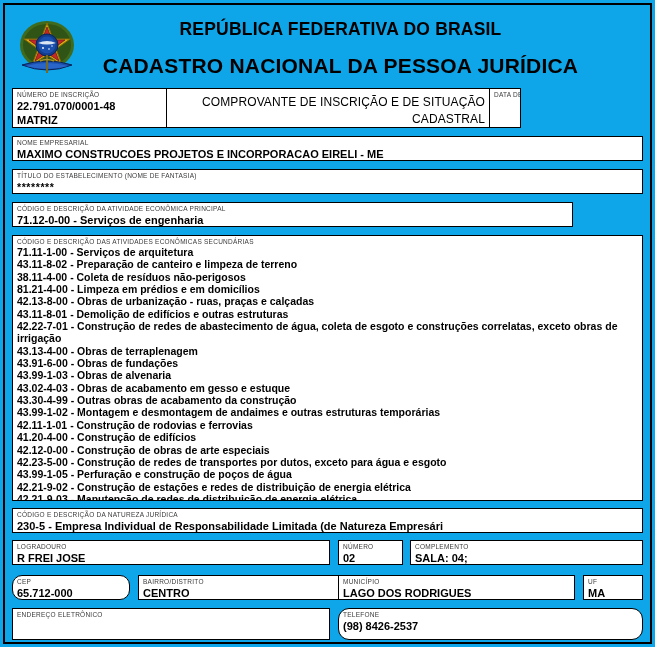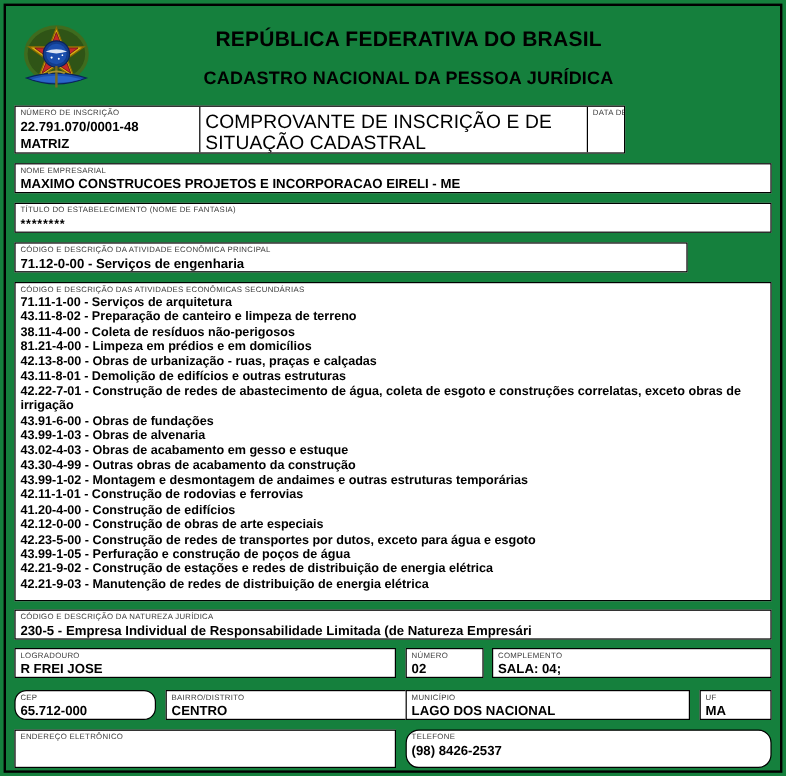--- a/index.html
+++ b/index.html
@@ -10,21 +10,21 @@
   body {
     width: 655px;
     height: 647px;
     font-family: "Liberation Sans", sans-serif;
     overflow: hidden;
   }
   #doc {
     position: relative;
     width: 655px;
     height: 647px;
-    background: #15803d;
+    background: #0ea5e9;
     box-sizing: border-box;
   }
   .outer-frame {
     position: absolute;
     left: 3px;
     top: 3px;
     width: 649px;
     height: 641px;
     border: 2px solid #000;
     box-sizing: border-box;
@@ -53,21 +53,21 @@
   }
   .title-main {
     font-size: 17.5px;
     font-weight: bold;
     letter-spacing: 0.2px;
     color: #000;
     margin-bottom: 14px;
     white-space: nowrap;
   }
   .title-sub {
-    font-size: 15px;
+    font-size: 21px;
     font-weight: bold;
     letter-spacing: 0.2px;
     color: #000;
     white-space: nowrap;
   }
   
   .box {
     position: absolute;
     border: 1px solid #000;
     box-sizing: border-box;
@@ -87,23 +87,23 @@
     display: block;
     font-size: 11px;
     line-height: 13px;
     font-weight: bold;
     color: #000;
     padding: 1px 0 0 4px;
     white-space: nowrap;
   }
   
   .center-title {
-    font-size: 16px;
+    font-size: 12px;
     font-weight: normal;
-    text-align: left;
+    text-align: right;
     line-height: 17px;
     padding: 5px 4px 0 4px;
     color: #000;
     letter-spacing: 0.1px;
   }
   .cell-divider {
     position: absolute;
     top: 0;
     bottom: 0;
     width: 1px;
@@ -197,20 +197,21 @@
   <div class="box" style="left:12px; top:235px; width:631px; height:266px;">
     <span class="lbl">CÓDIGO E DESCRIÇÃO DAS ATIVIDADES ECONÔMICAS SECUNDÁRIAS</span>
     <div class="act-list" id="act-list">
         <div class="act-line">71.11-1-00 - Serviços de arquitetura</div>
         <div class="act-line">43.11-8-02 - Preparação de canteiro e limpeza de terreno</div>
         <div class="act-line">38.11-4-00 - Coleta de resíduos não-perigosos</div>
         <div class="act-line">81.21-4-00 - Limpeza em prédios e em domicílios</div>
         <div class="act-line">42.13-8-00 - Obras de urbanização - ruas, praças e calçadas</div>
         <div class="act-line">43.11-8-01 - Demolição de edifícios e outras estruturas</div>
         <div class="act-line">42.22-7-01 - Construção de redes de abastecimento de água, coleta de esgoto e construções correlatas, exceto obras de irrigação</div>
+        <div class="act-line">43.13-4-00 - Obras de terraplenagem</div>
         <div class="act-line">43.91-6-00 - Obras de fundações</div>
         <div class="act-line">43.99-1-03 - Obras de alvenaria</div>
         <div class="act-line">43.02-4-03 - Obras de acabamento em gesso e estuque</div>
         <div class="act-line">43.30-4-99 - Outras obras de acabamento da construção</div>
         <div class="act-line">43.99-1-02 - Montagem e desmontagem de andaimes e outras estruturas temporárias</div>
         <div class="act-line">42.11-1-01 - Construção de rodovias e ferrovias</div>
         <div class="act-line">41.20-4-00 - Construção de edifícios</div>
         <div class="act-line">42.12-0-00 - Construção de obras de arte especiais</div>
         <div class="act-line">42.23-5-00 - Construção de redes de transportes por dutos, exceto para água e esgoto</div>
         <div class="act-line">43.99-1-05 - Perfuração e construção de poços de água</div>
@@ -240,21 +241,21 @@
   <div class="box" style="left:12px; top:575px; width:118px; height:25px;border-radius:10px;">
     <span class="lbl">CEP</span>
     <span class="val">65.712-000</span>
   </div>
   <div class="box" style="left:138px; top:575px; width:210px; height:25px;">
     <span class="lbl">BAIRRO/DISTRITO</span>
     <span class="val">CENTRO</span>
   </div>
   <div class="box" style="left:338px; top:575px; width:237px; height:25px;">
     <span class="lbl">MUNICÍPIO</span>
-    <span class="val">LAGO DOS NACIONAL</span>
+    <span class="val">LAGO DOS RODRIGUES</span>
   </div>
   <div class="box" style="left:583px; top:575px; width:60px; height:25px;">
     <span class="lbl">UF</span>
     <span class="val">MA</span>
   </div>
 
   <div class="box" style="left:12px; top:608px; width:318px; height:32px;">
     <span class="lbl">ENDEREÇO ELETRÔNICO</span>
     <span class="val"></span>
   </div>

